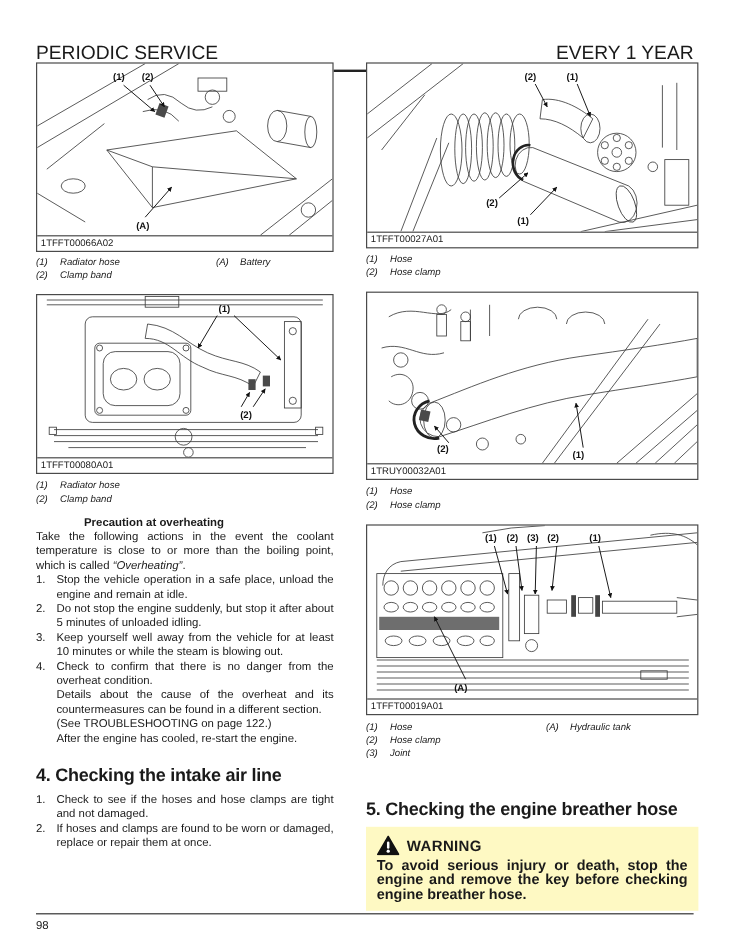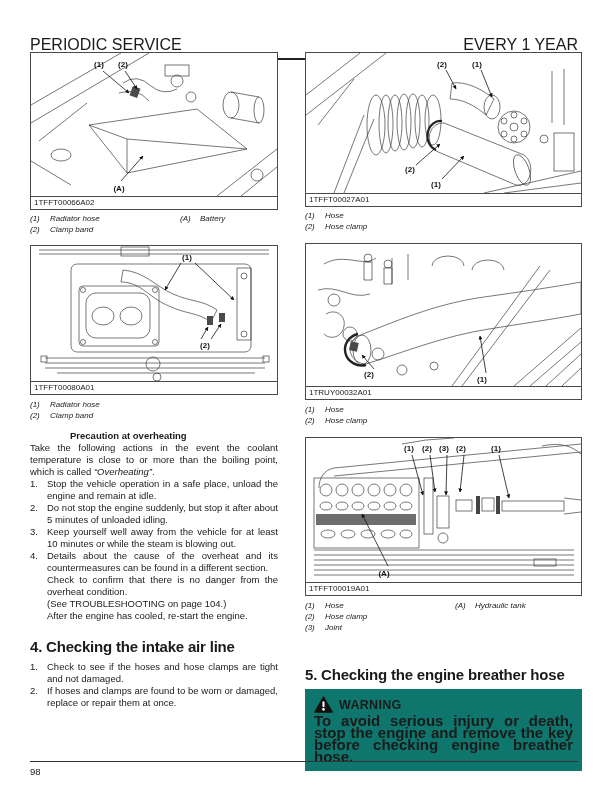--- a/index.html
+++ b/index.html
@@ -40,24 +40,24 @@
   
   .body-txt { font-size:9.5px; line-height:12px; text-align:justify; }
   .sub-head { font-size:9.5px; font-weight:bold; line-height:13px;margin-left:40px; }
   .sec-head { font-size:15px; font-weight:bold; line-height:19px; letter-spacing:-.2px; }
   .num-list { }
   .nl-item { display:flex; }
   .nl-num { width:17px; flex:none; font-size:9.5px; line-height:12px; }
   .nl-body { flex:1; }
   .ital { font-style:italic; }
   
-  .warn-box { background:#0f766e; padding:7px 9px 8px 9px; }
+  .warn-box { background:#fef9c3; padding:7px 9px 8px 9px; }
   .warn-head { display:flex; align-items:center; gap:6px; margin-bottom:2px; }
   .warn-label { font-size:12.5px; font-weight:bold; letter-spacing:.3px; }
-  .warn-text { font-size:15px; font-weight:bold; line-height:12px; text-align:justify; }
+  .warn-text { font-size:12px; font-weight:bold; line-height:12px; text-align:justify; }
   
   .lw { stroke:#3c3c3c; stroke-width:.7; fill:none; }
   .callout { font-size:8px; font-weight:bold; fill:#111; font-family:"Liberation Sans",sans-serif; }
   .leader { stroke:#111; stroke-width:.8; fill:none; }
 </style>
 </head>
 <body>
 
 <div class="hdr">
   <span>PERIODIC SERVICE</span>
@@ -175,23 +175,23 @@
       <span class="nl-num">2.</span>
       <div class="nl-body body-txt">Do not stop the engine suddenly, but stop it after about 5 minutes of unloaded idling.</div>
     </div>
     <div class="nl-item">
       <span class="nl-num">3.</span>
       <div class="nl-body body-txt">Keep yourself well away from the vehicle for at least 10 minutes or while the steam is blowing out.</div>
     </div>
     <div class="nl-item">
       <span class="nl-num">4.</span>
       <div class="nl-body">
+        <div class="body-txt">Check to confirm that there is no danger from the overheat condition.</div>
         <div class="body-txt">Details about the cause of the overheat and its countermeasures can be found in a different section.</div>
-        <div class="body-txt">Check to confirm that there is no danger from the overheat condition.</div>
-        <div class="body-txt">(See TROUBLESHOOTING on page 104.)</div>
+        <div class="body-txt">(See TROUBLESHOOTING on page 122.)</div>
         <div class="body-txt">After the engine has cooled, re-start the engine.</div>
       </div>
     </div>
   </div>
 
   <div class="sec-head" style="margin-top:15px">4. Checking the intake air line</div>
   <div class="num-list" style="margin-top:5px">
     <div class="nl-item">
       <span class="nl-num">1.</span>
       <div class="nl-body body-txt">Check to see if the hoses and hose clamps are tight and not damaged.</div>

